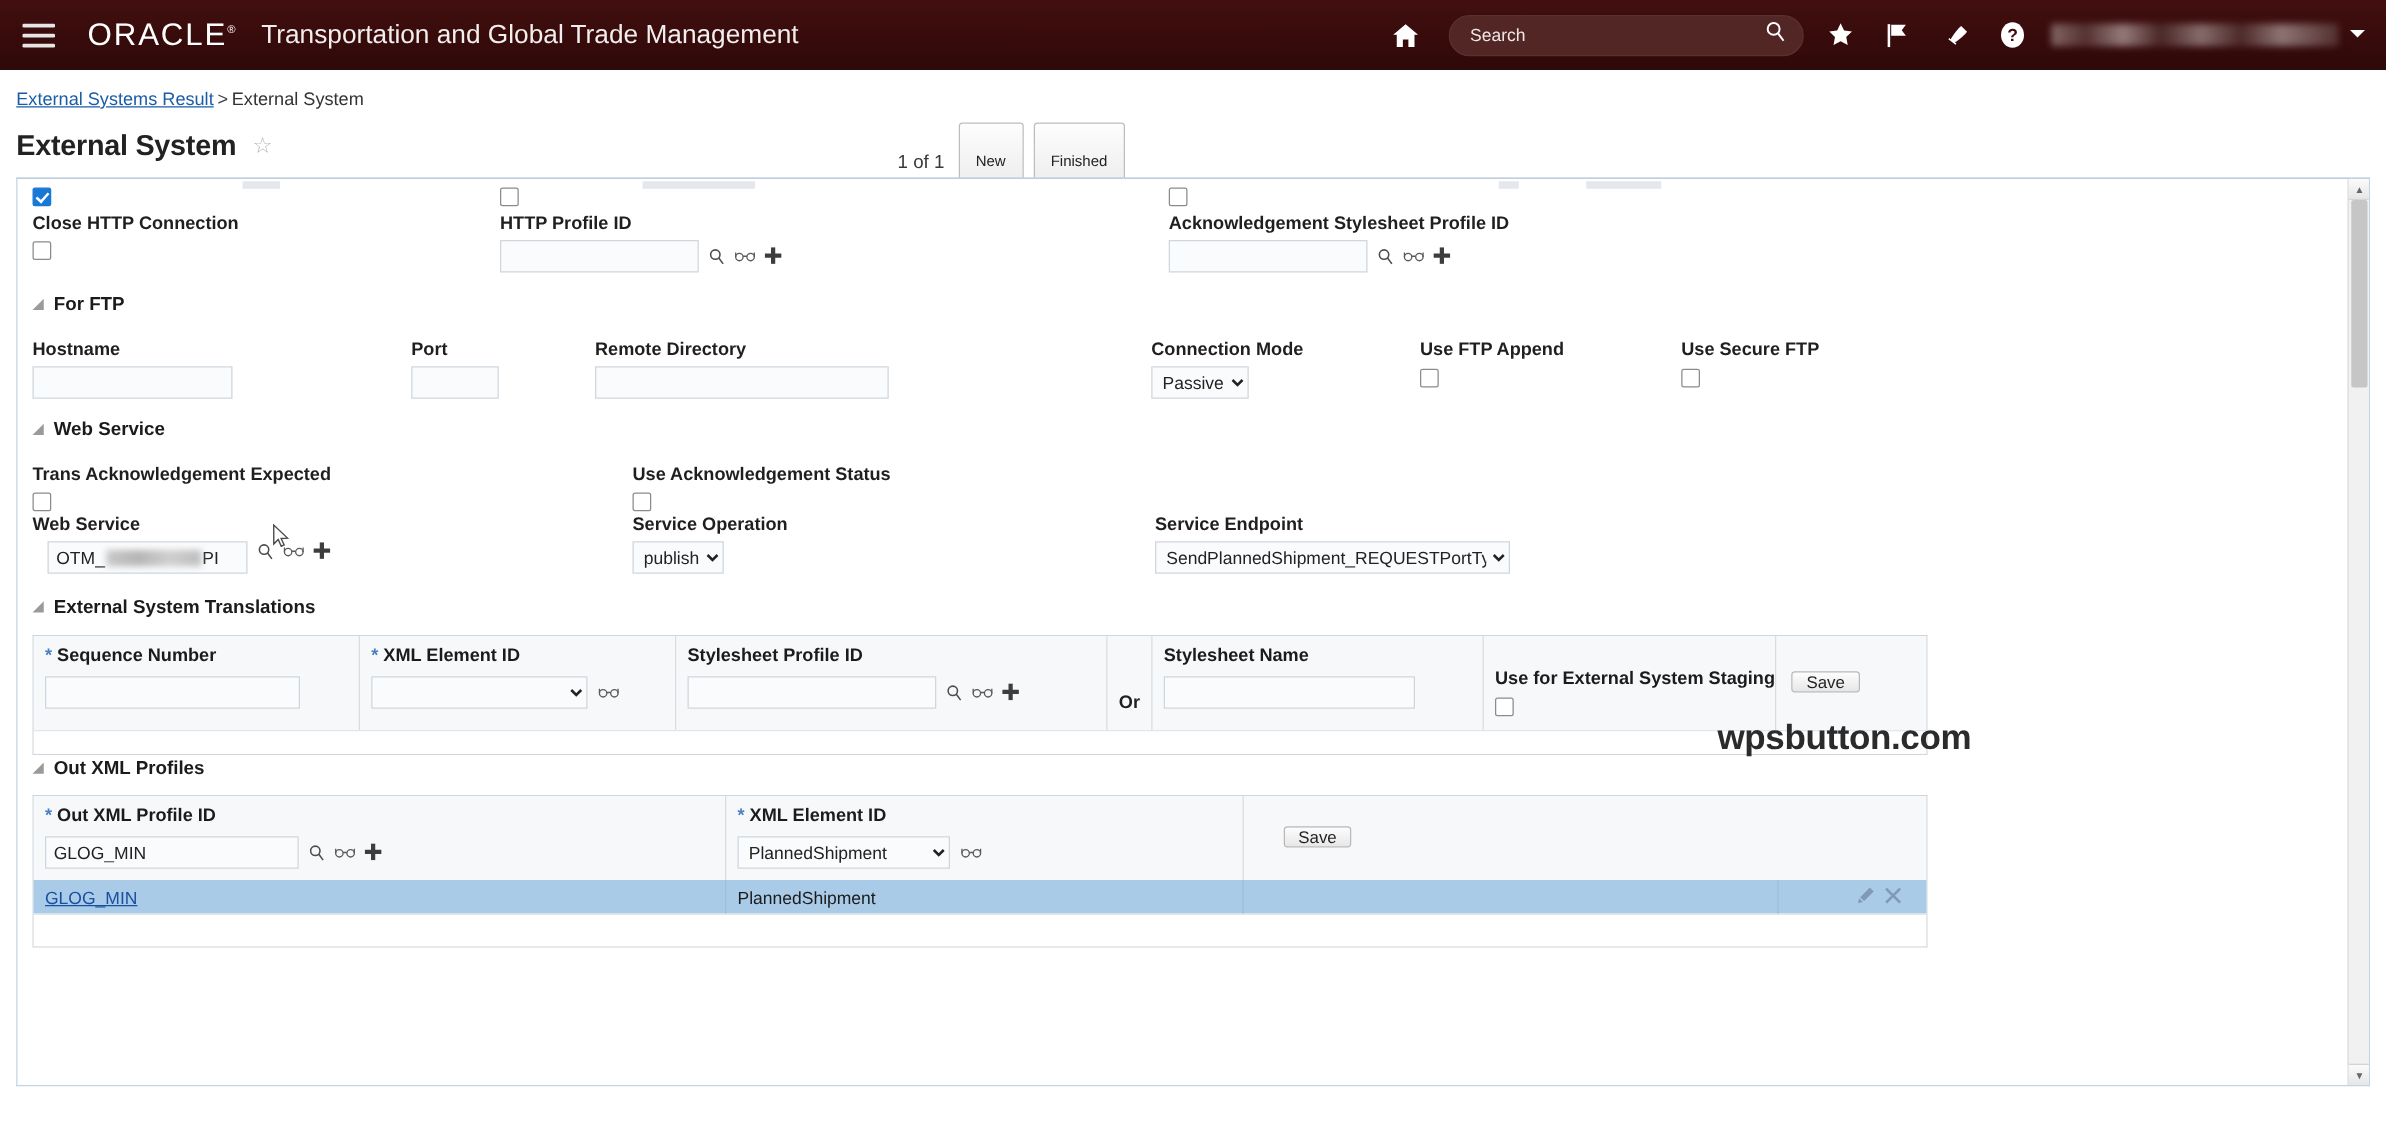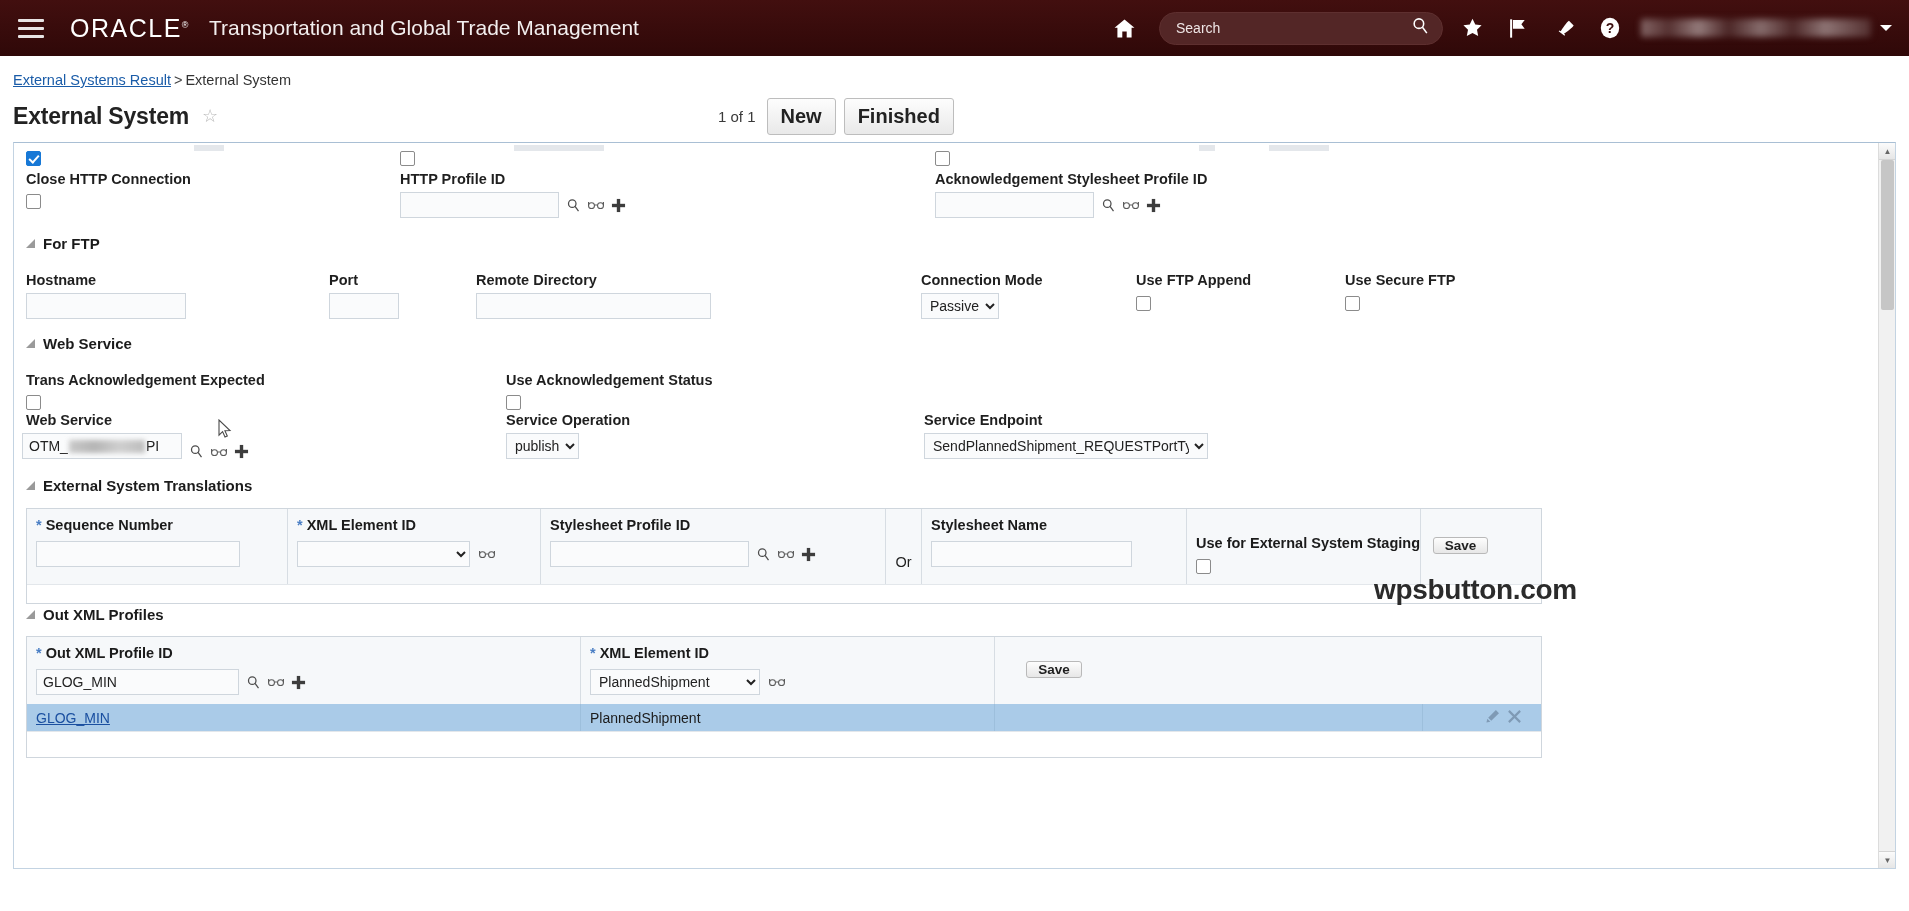--- a/index.html
+++ b/index.html
@@ -135,24 +135,24 @@
     position: absolute;
     left: 718px;
     top: 10px;
     display: flex; align-items: center; gap: 0;
   }
   .record-count { font-size: 15px; color:#3a3a3a; margin-right: 11px; white-space:nowrap; }
   .btn {
     background: linear-gradient(180deg,#fdfdfd 0%, #e9e9e9 100%);
     border: 1px solid #bdbdbd;
     border-radius: 3px;
-    font-size: 20px;
-    font-weight: bold;
+    font-size: 12px;
+    font-weight: normal;
     color: #222;
-    padding: 6px 13px;
+    padding: 23px 13px;
     margin-right: 8px;
     cursor: pointer;
     font-family: "Liberation Sans", sans-serif;
   }
   .btn:last-child { margin-right:0; }
 
   
   .panel {
     margin: 9px 13px 0 13px;
     border: 1px solid #c3d3e2;
@@ -296,21 +296,21 @@
   }
   .datarow .dcell { padding: 0 9px; border-right: 1px solid #9dbfdc; height: 100%; display:flex; align-items:center; }
   .datarow .dcell:last-child { border-right: none; }
   .datarow a { color:#1a4fa0; text-decoration: underline; cursor:pointer; }
 
   .saveb {
     background: linear-gradient(180deg,#fdfdfd 0%, #e7e7e7 100%);
     border: 1px solid #b9b9b9;
     border-radius: 3px;
     font-size: 13.5px;
-    font-weight: bold;
+    font-weight: normal;
     color: #1f1f1f;
     padding: 0 11px;
     cursor: pointer;
     font-family: "Liberation Sans", sans-serif;
   }
 
   .rowicon { color:#7f9ab5; cursor:pointer; margin-right:7px; }
 
   
   .watermark {
@@ -570,21 +570,21 @@
       <div class="abs" style="left:492px; top:228px;">
         <div class="lbl">Use Acknowledgement Status</div>
       </div>
       <div class="abs" style="left:492px; top:250px;">
         <span class="chk"></span>
       </div>
 
       <div class="abs" style="left:12px; top:268px;">
         <div class="lbl">Web Service</div>
       </div>
-      <div class="abs" style="left:8px; top:290px; display:flex; align-items:flex-end;">
+      <div class="abs" style="left:24px; top:290px; display:flex; align-items:flex-start;">
         <div class="txt" style="width:160px; display:flex; align-items:center;">
           <span>OTM_</span>
             <span class="blurval"></span>
             <span>PI</span>
         </div>
         <span class="tools">
           <span class="tool">
             <svg width="15" height="15" viewBox="0 0 24 24" fill="none" stroke="#4c4c4c" stroke-width="2">
               <circle cx="10" cy="9" r="6"></circle>
                 <line x1="14.5" y1="13.5" x2="20" y2="21"></line>
@@ -677,21 +677,21 @@
                   <svg width="15" height="15" viewBox="0 0 16 16" fill="#3d3d3d">
                     <rect x="6.2" y="1" width="3.6" height="14"></rect>
                       <rect x="1" y="6.2" width="14" height="3.6"></rect>
                     </svg>
                 </span>
               </span>
             </span>
           </div>
 
           <div class="cell" style="width:36px; display:flex; align-items:flex-end; justify-content:center; padding-bottom:13px;">
-            <span class="lbl" style="font-weight:normal;">Or</span>
+            <span class="lbl" style="font-weight:bold;">Or</span>
           </div>
 
           <div class="cell" style="width:265px;">
             <div class="colhdr"><span>Stylesheet Name</span></div>
             <input class="txt" style="width: 201px;" value="">
           </div>
 
           <div class="cell" style="width:234px;">
             <div class="colhdr" style="margin-top:18px; margin-bottom:5px;">
               <span>Use for External System Staging</span></div>

